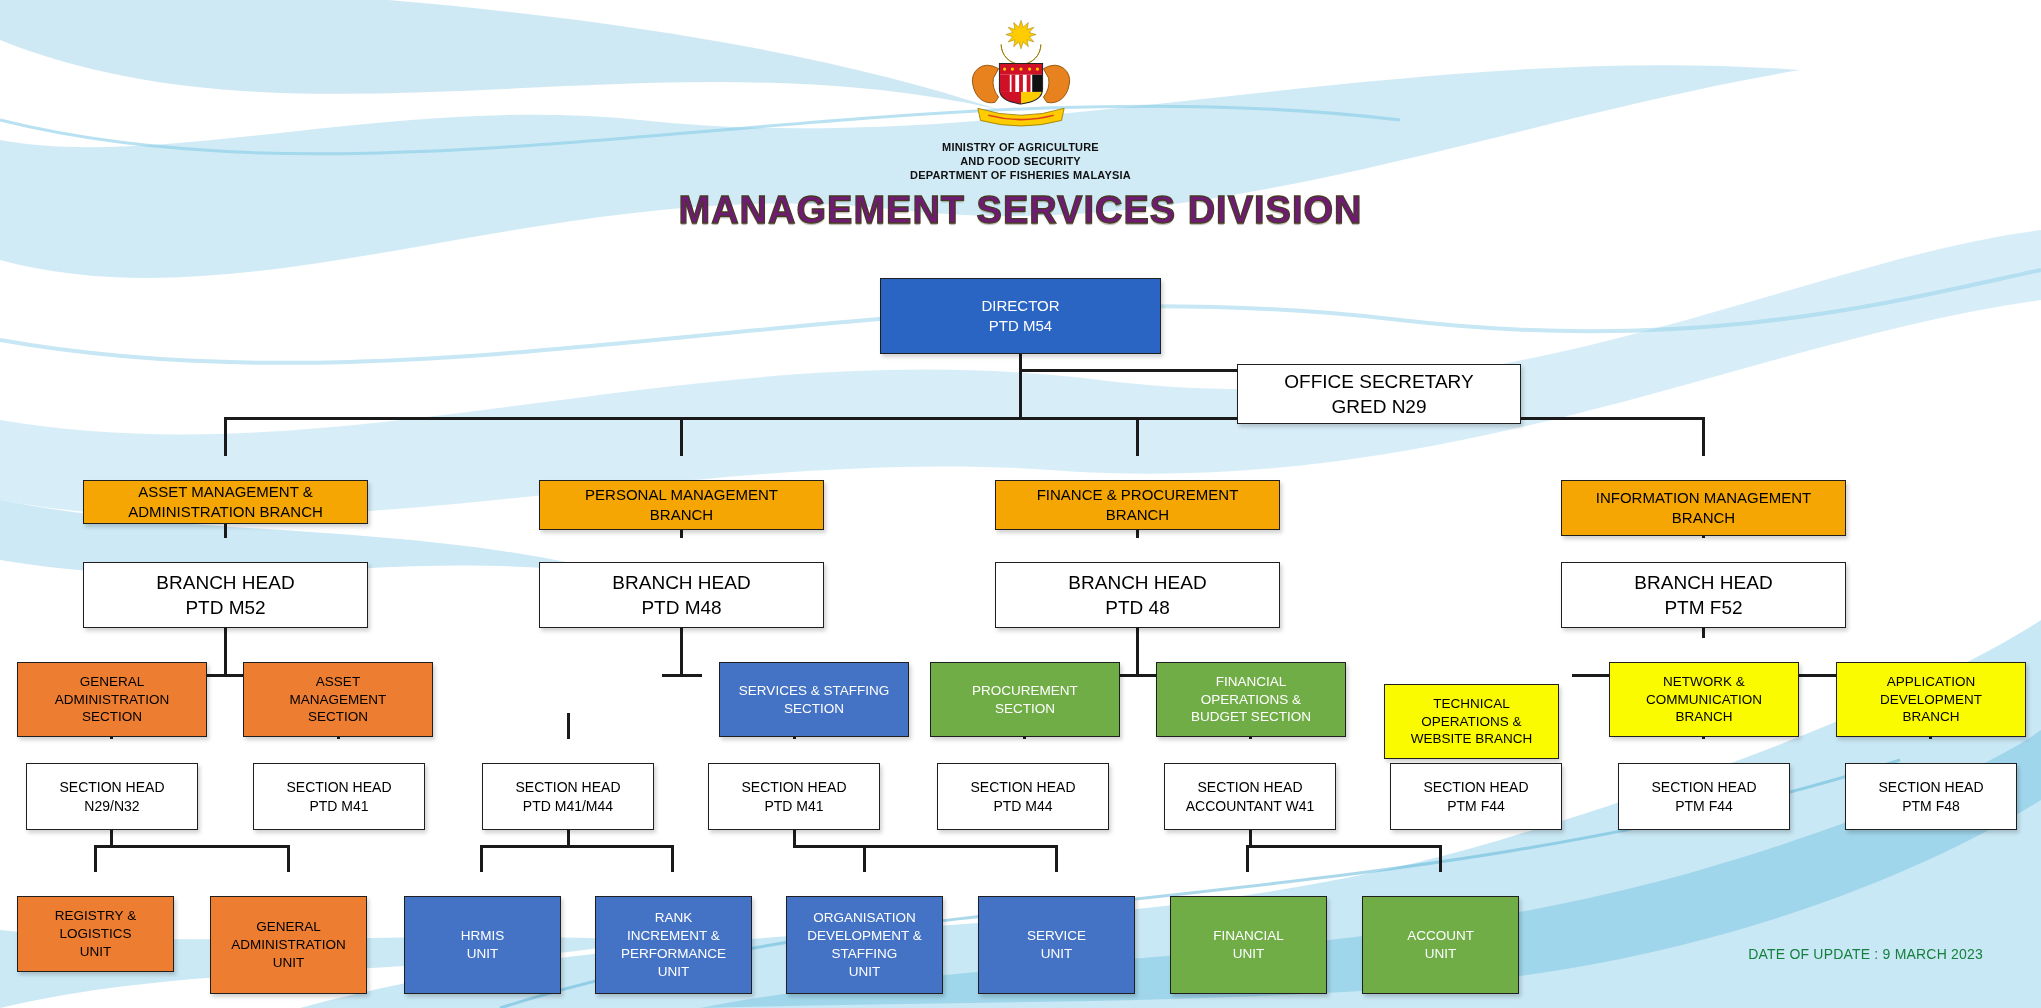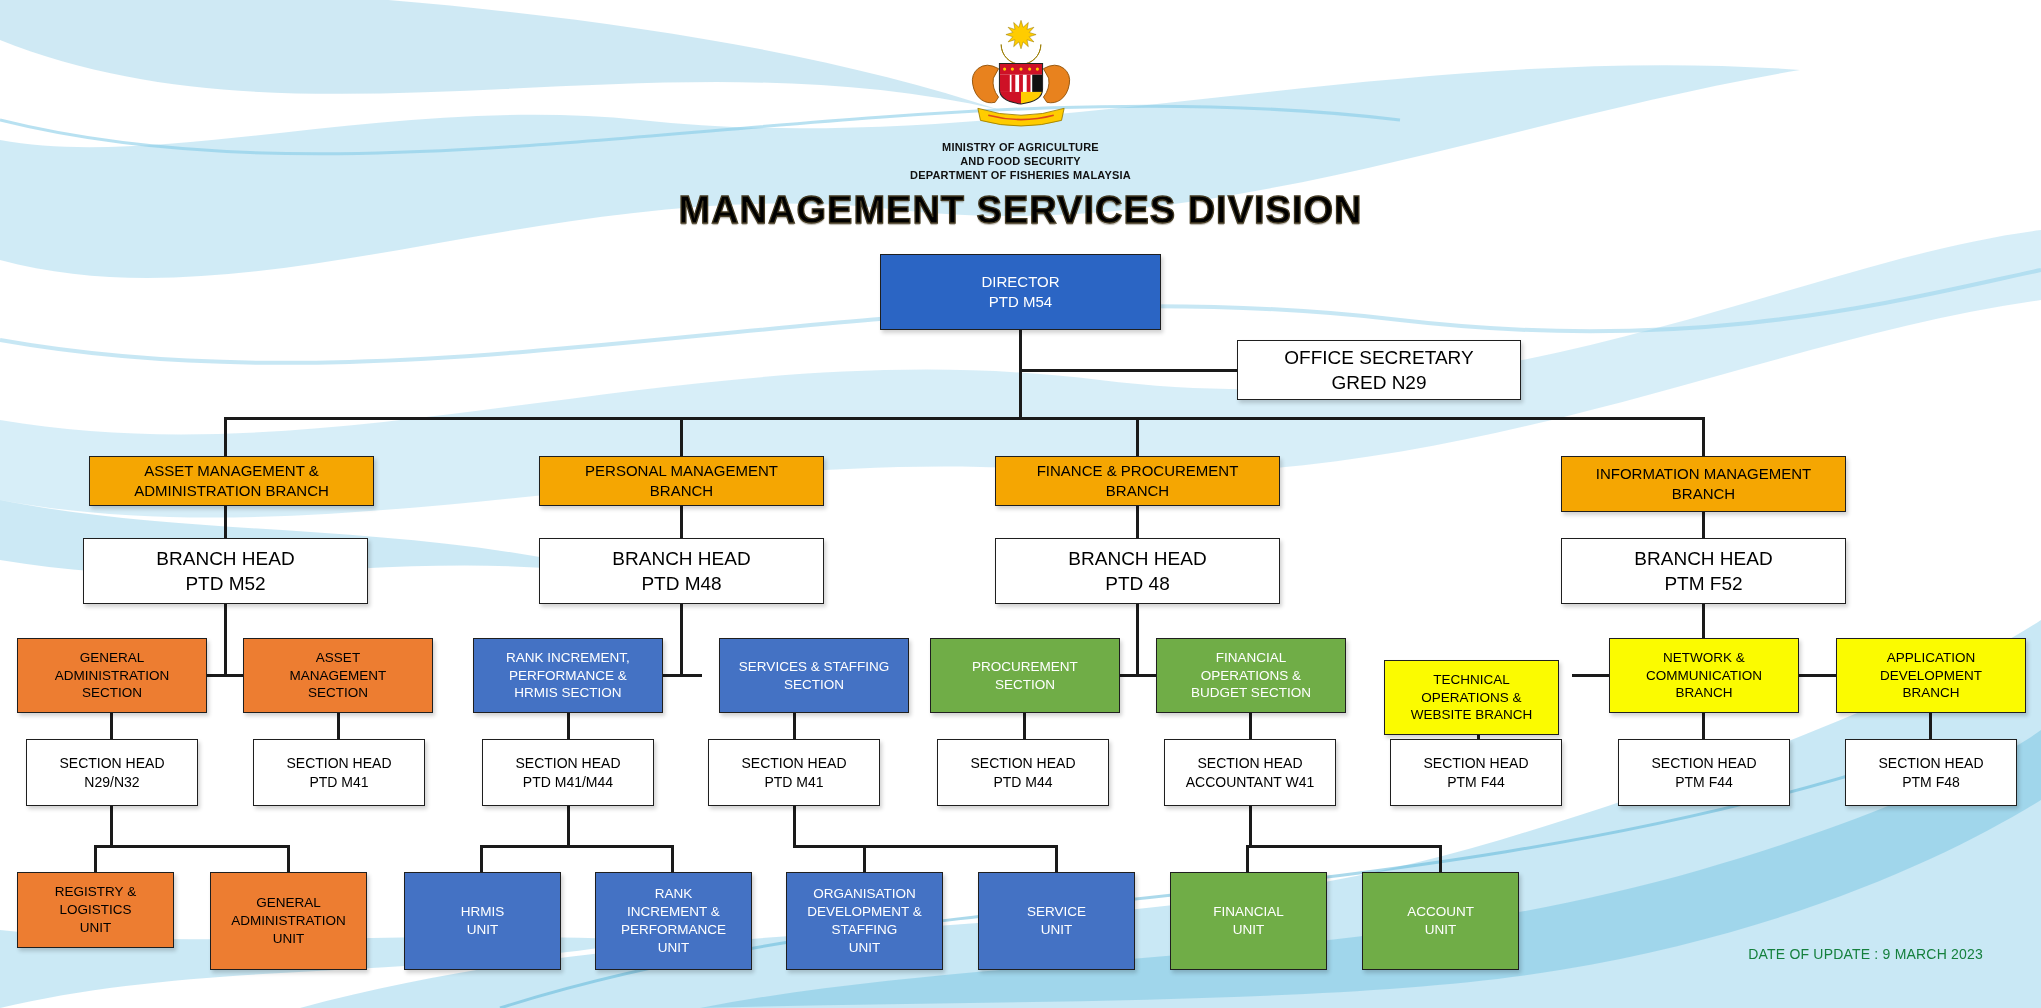--- a/index.html
+++ b/index.html
@@ -11,31 +11,32 @@
   .logo { position:absolute; left:952px; top:18px; width:138px; height:122px; }
 
   .ministry {
     position:absolute; left:0; right:0; top:141px; text-align:center;
     font-size:11px; font-weight:bold; line-height:1.25; color:#111; white-space:pre-line;
     letter-spacing:.2px;
   }
   .title {
     position:absolute; left:0; right:0; top:189px; text-align:center;
     font-size:38px; font-weight:800; letter-spacing:1px;
-    color:#000000; -webkit-text-stroke:1.3px #443A22;
+    color:#701a75; -webkit-text-stroke:1.3px #443A22;
     text-shadow:0 2px 1px rgba(60,50,25,.35);
     font-family:"Liberation Sans", sans-serif;
   }
 
   .box {
     position:absolute; display:flex; align-items:center; justify-content:center;
     text-align:center; white-space:pre-line; padding:2px 6px;
     border:1px solid #1f1f1f; background:#ffffff; color:#000;
     font-size:14px; line-height:1.32;
     box-shadow:2px 3px 4px rgba(0,0,0,.18);
+    margin-top:24px;
   }
   .dirblue { background:#2B65C4; color:#fff; font-size:15px; }
   .gold    { background:#F5A602; font-size:15px; }
   .white15 { font-size:19px; }
   .orange  { background:#ED7D31; font-size:13.5px; }
   .sblue   { background:#4472C4; color:#fff; font-size:13.5px; }
   .green   { background:#70AD47; color:#fff; font-size:13.5px; }
   .yellow  { background:#FBFB00; font-size:13.5px; }
   .headbox { font-size:14px; }
   .unit    { font-size:13.5px; }
@@ -159,21 +160,21 @@
   <div class="line" style="left:1249px;top:806px;width:3px;height:39px"></div>
   <div class="line" style="left:1246px;top:845px;width:196px;height:3px"></div>
   <div class="line" style="left:1246px;top:845px;width:3px;height:27px"></div>
   <div class="line" style="left:1439px;top:845px;width:3px;height:27px"></div>
 
   <div class="box dirblue" style="left:880px;top:254px;width:281px;height:76px">DIRECTOR
 PTD M54</div>
   <div class="box white15" style="left:1237px;top:340px;width:284px;height:60px">OFFICE SECRETARY
 GRED N29</div>
 
-  <div class="box gold" style="left:89px;top:456px;width:285px;height:50px">ASSET MANAGEMENT &amp;
+  <div class="box gold" style="left:83px;top:456px;width:285px;height:44px">ASSET MANAGEMENT &amp;
 ADMINISTRATION BRANCH</div>
   <div class="box gold" style="left:539px;top:456px;width:285px;height:50px">PERSONAL MANAGEMENT
 BRANCH</div>
   <div class="box gold" style="left:995px;top:456px;width:285px;height:50px">FINANCE &amp; PROCUREMENT
 BRANCH</div>
   <div class="box gold" style="left:1561px;top:456px;width:285px;height:56px">INFORMATION MANAGEMENT
 BRANCH</div>
 
   <div class="box white15" style="left:83px;top:538px;width:285px;height:66px">BRANCH HEAD
 PTD M52</div>
@@ -183,23 +184,20 @@
 PTD 48</div>
   <div class="box white15" style="left:1561px;top:538px;width:285px;height:66px">BRANCH HEAD
 PTM F52</div>
 
   <div class="box orange" style="left:17px;top:638px;width:190px;height:75px">GENERAL
 ADMINISTRATION
 SECTION</div>
   <div class="box orange" style="left:243px;top:638px;width:190px;height:75px">ASSET
 MANAGEMENT
 SECTION</div>
-  <div class="box sblue" style="left:473px;top:638px;width:190px;height:75px">RANK INCREMENT,
-PERFORMANCE &amp;
-HRMIS SECTION</div>
   <div class="box sblue" style="left:719px;top:638px;width:190px;height:75px">SERVICES &amp; STAFFING
 SECTION</div>
   <div class="box green" style="left:930px;top:638px;width:190px;height:75px">PROCUREMENT
 SECTION</div>
   <div class="box green" style="left:1156px;top:638px;width:190px;height:75px">FINANCIAL
 OPERATIONS &amp;
 BUDGET SECTION</div>
   <div class="box yellow" style="left:1384px;top:660px;width:175px;height:75px">TECHNICAL
 OPERATIONS &amp;
 WEBSITE BRANCH</div>

